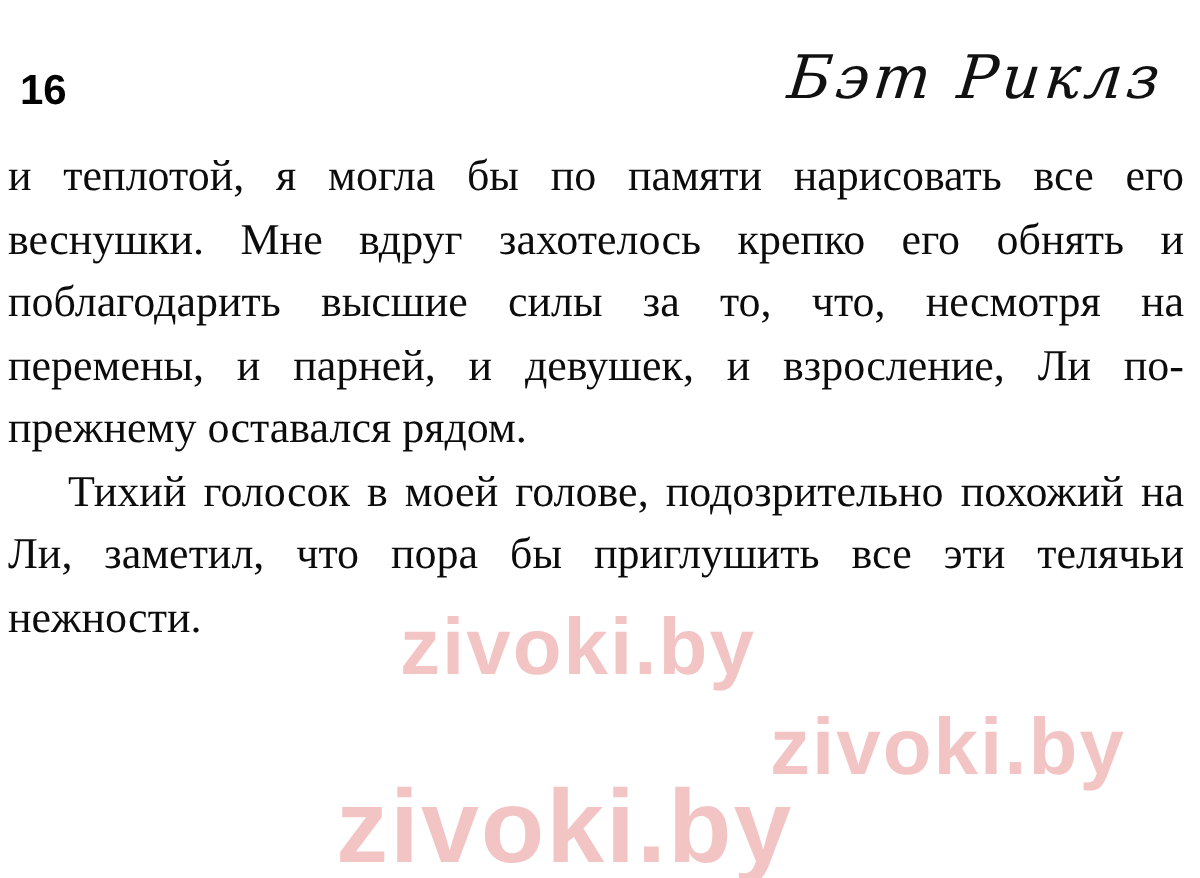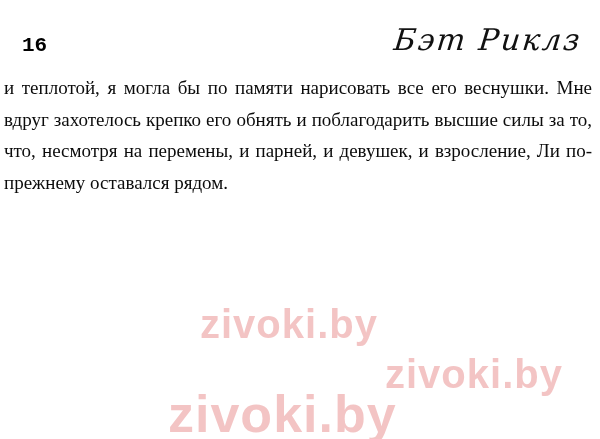--- a/index.html
+++ b/index.html
@@ -25,46 +25,46 @@
   .header {
     position: relative;
     height: 72px;
     display: flex;
     align-items: center;
     justify-content: space-between;
     padding: 0 12px 0 8px;
     box-sizing: border-box;
   }
   .page-number {
-    font-family: Liberation Mono, monospace;
+    font-family: Liberation Sans, sans-serif;
     font-weight: bold;
     font-size: 21px;
     line-height: 1;
     color: #000000;
     margin-top: 18px;
-    margin-left: 14px;
+    margin-left: 2px;
   }
   .running-title {
     font-family: "DejaVu Serif", serif;
     font-style: italic;
     font-size: 30px;
     letter-spacing: 2px;
     color: #111111;
     margin-top: 6px;
     margin-right: 6px;
     transform: skewX(-6deg);
     white-space: nowrap;
   }
   .body-text {
     padding: 0 8px 0 4px;
     box-sizing: border-box;
   }
   .para {
     font-family: "Liberation Serif", serif;
-    font-size: 19px;
+    font-size: 22px;
     line-height: 31.5px;
     text-align: justify;
     text-justify: inter-word;
     margin: 0;
     color: #0c0c0c;
     hyphens: manual;
   }
   .para + .para {
     margin-top: 0px;
   }
@@ -109,20 +109,21 @@
 
 <div class="page">
 
   <div class="header">
     <div class="page-number">16</div>
     <div class="running-title">Бэт Риклз</div>
   </div>
 
   <div class="body-text">
     <p class="para">и теплотой, я могла бы по памяти нарисовать все его веснушки. Мне вдруг захотелось крепко его обнять и поблагодарить высшие силы за то, что, несмотря на перемены, и парней, и девушек, и взросление, Ли по-прежнему оставался рядом.</p>
+    <p class="para indent">Тихий голосок в моей голове, подозрительно похожий на Ли, заметил, что пора бы приглушить все эти телячьи нежности.</p>
   </div>
 
   <div class="watermark">
     <div class="wm-text wm-1">zivoki.by</div>
     <div class="wm-text wm-2">zivoki.by</div>
     <div class="wm-text wm-3">zivoki.by</div>
   </div>
 
 </div>
 

